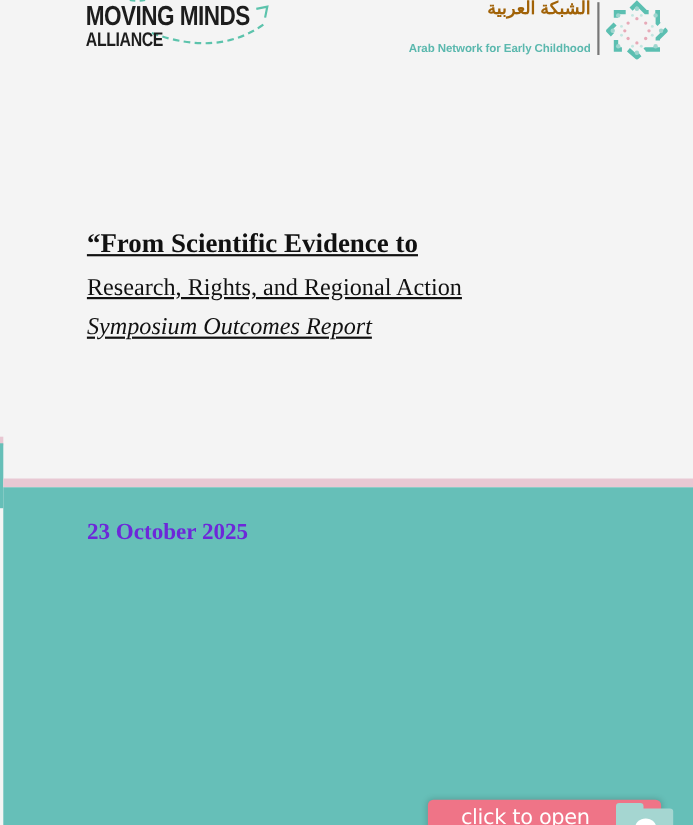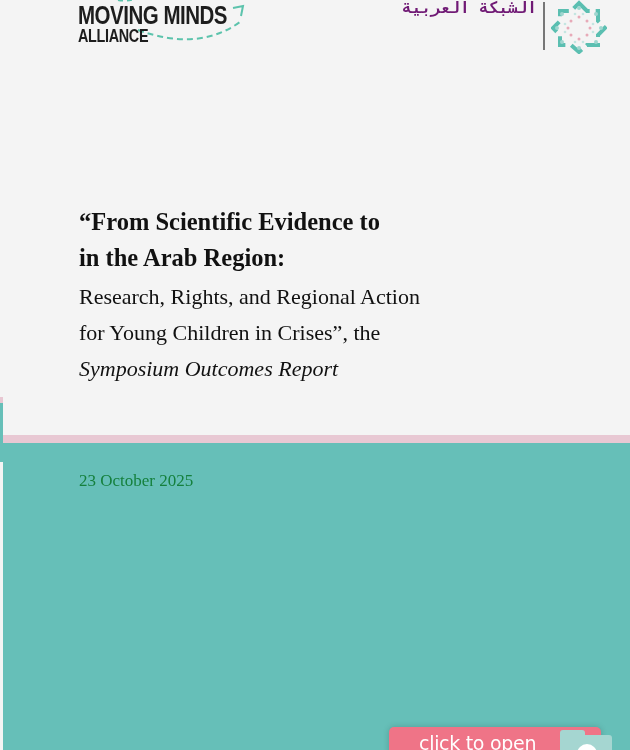--- a/index.html
+++ b/index.html
@@ -25,51 +25,51 @@
       font-family: "Liberation Sans", sans-serif; font-weight: bold;
       font-size: 18px; letter-spacing: -0.4px; color: #1d1d1d;
       transform: scaleX(0.8); transform-origin: left top; white-space: nowrap; line-height: 18px;
     }
     .mm-arc { position: absolute; left: 0; top: 0; }
 
     
     .an-logo { position: absolute; left: 380px; top: 0px; width: 230px; height: 55px; }
     .an-arabic-1, .an-arabic-2 {
       position: absolute; right: 73px; direction: rtl; white-space: nowrap;
-      font-family: Liberation Mono, monospace; font-weight: bold; color: #701a75;
+      font-family: Liberation Sans, sans-serif; font-weight: bold; color: #a16207;
     }
     .an-arabic-1 { top: 0px; font-size: 16px; line-height: 18px; }
     .an-arabic-2 { top: 17px; font-size: 16px; line-height: 18px; }
     .an-english {
       position: absolute; right: 73px; top: 38px; white-space: nowrap;
       font-family: "Liberation Sans", sans-serif; font-weight: bold;
       font-size: 10.5px; color: #5bb8ae; letter-spacing: -0.1px;
     }
     .an-divider { position: absolute; left: 163px; top: 2px; width: 2px; height: 48px; background: #777; }
     .an-emblem { position: absolute; left: 171px; top: 0px; }
 
     
-    .title-block { position: absolute; left: 79px; top: 204px; width: 460px; color: #111; }
+    .title-block { position: absolute; left: 79px; top: 204px; width: 460px; color: #111; text-decoration: underline; }
     .title-bold {
       font-family: "Liberation Serif", serif; font-weight: bold;
       font-size: 24.5px; line-height: 36px; letter-spacing: 0px;
     }
     .title-regular {
       font-family: "Liberation Serif", serif; font-weight: normal;
       font-size: 22px; line-height: 36px; margin-top: 3px;
     }
     .title-italic { font-style: italic; }
 
     
     .pink-band { position: absolute; left: 3px; top: 435px; width: 627px; height: 8px; background: #e8c8d3; }
     .teal-area { position: absolute; left: 3px; top: 443px; width: 627px; height: 307px; background: #66bfb8; }
     .date {
       position: absolute; left: 79px; top: 471px;
-      font-family: "Liberation Serif", serif; font-weight: normal;
-      font-size: 17px; color: #15803d; white-space: nowrap;
+      font-family: "Liberation Serif", serif; font-weight: bold;
+      font-size: 21px; color: #6d28d9; white-space: nowrap;
     }
 
     
     .open-btn {
       position: absolute; left: 389px; top: 727px; width: 212px; height: 30px;
       background: #ef7487; border-radius: 5px;
       box-shadow: 0 0 6px rgba(0,0,0,0.18);
     }
     .open-btn-label {
       position: absolute; left: 30px; top: 5px;
@@ -94,20 +94,21 @@
       <path d="M 40 0 Q 50 2 60 -2" stroke="#5cc3ac" stroke-width="2" fill="none" stroke-dasharray="5 4"></path>
       <path d="M 60 30 Q 120 52 162 22" stroke="#5cc3ac" stroke-width="2" fill="none" stroke-dasharray="6 4"></path>
       <path d="M 155 8 L 165 6 L 163 16" stroke="#5cc3ac" stroke-width="2" fill="none"></path>
     </svg>
     <div class="mm-line1">MOVING MINDS</div>
     <div class="mm-line2">ALLIANCE</div>
   </div>
 
   <div class="an-logo">
     <div class="an-arabic-1">الشبكة العربية</div>
+    <div class="an-english">Arab Network for Early Childhood</div>
     <div class="an-divider"></div>
     <svg class="an-emblem" width="56" height="54" viewBox="0 0 56 54">
       <g fill="none" stroke="#5bbfb1" stroke-width="4">
         <path d="M 28 3 L 36 11 L 47 11 L 47 21 L 54 28 L 47 35 L 47 45 L 36 45 L 28 52 L 20 45 L 9 45 L 9 35 L 2 28 L 9 21 L 9 11 L 20 11 Z" stroke-dasharray="14 6"></path>
       </g>
       <g fill="#9fd6cf">
         <circle cx="28" cy="8" r="2"></circle>
           <circle cx="45" cy="14" r="2"></circle>
           <circle cx="50" cy="28" r="2"></circle>
         <circle cx="45" cy="42" r="2"></circle>
@@ -134,23 +135,21 @@
           <circle cx="14" cy="24" r="1.3"></circle>
           <circle cx="14" cy="32" r="1.3"></circle>
         <circle cx="32" cy="42" r="1.3"></circle>
           <circle cx="24" cy="42" r="1.3"></circle>
       </g>
     </svg>
   </div>
 
   <div class="title-block">
     <div class="title-bold">“From Scientific Evidence to</div>
-    <div class="title-bold">in the Arab Region:</div>
     <div class="title-regular">Research, Rights, and Regional Action</div>
-    <div class="title-regular" style="margin-top:0">for Young Children in Crises”, the</div>
     <div class="title-regular title-italic" style="margin-top:0">Symposium Outcomes Report</div>
   </div>
 
   <div class="pink-band"></div>
   <div class="teal-area"></div>
   <div class="date">23 October 2025</div>
 
   <div class="open-btn">
     <span class="open-btn-label">click to open</span>
   </div>

